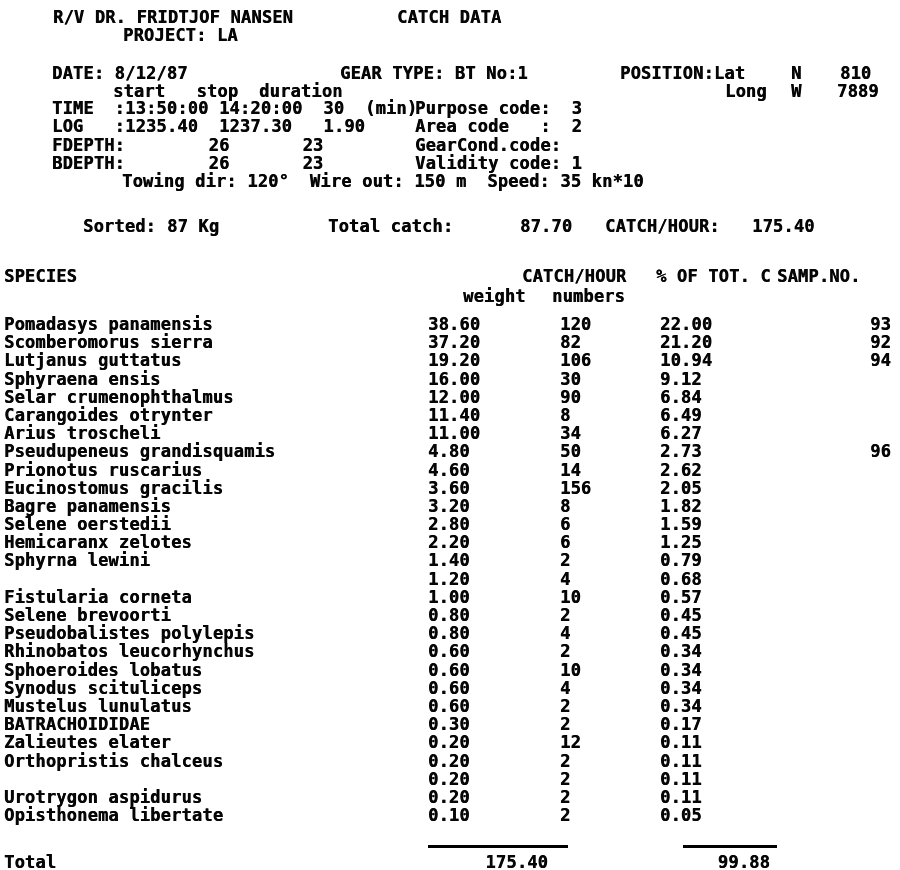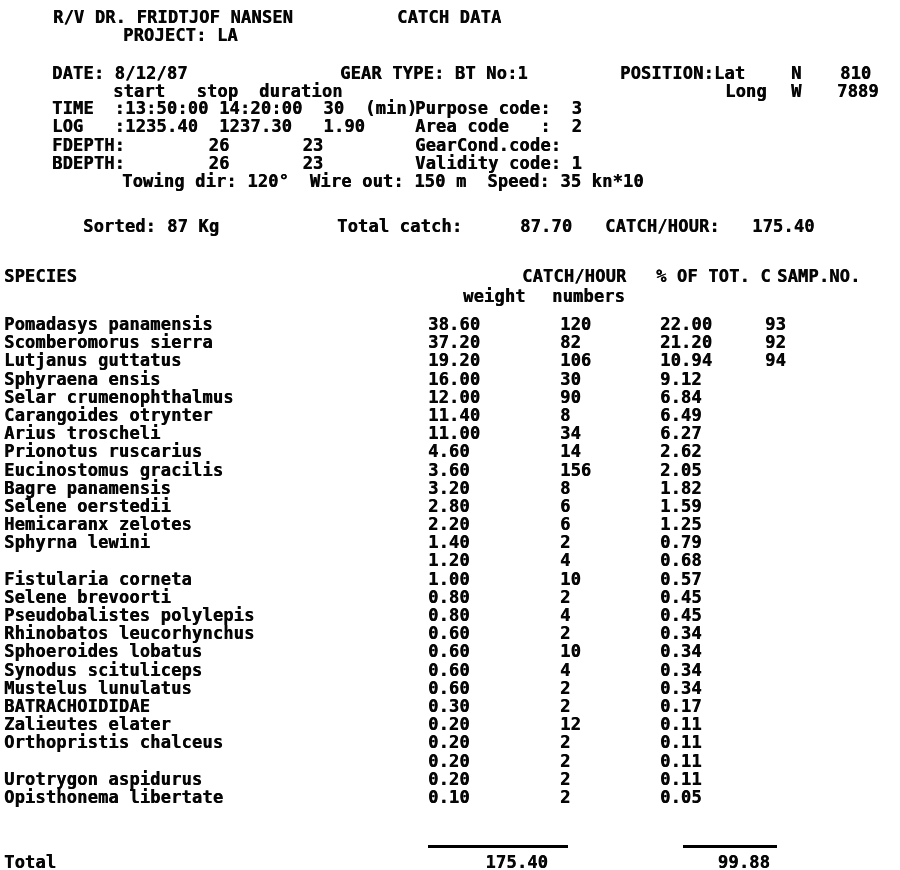--- a/index.html
+++ b/index.html
@@ -13,21 +13,21 @@
     text-shadow:0.45px 0.35px 0 #000;
   }
   .line{position:absolute;}
   .num-right{text-align:right;}
   .srow{position:relative;height:18.2px;}
   .cell{position:absolute;top:0;}
   .c-name{left:4px;}
   .c-w{left:428px;width:120px;}
   .c-n{left:560px;width:80px;text-align:left;}
   .c-p{left:660px;width:110px;text-align:left;}
-  .c-s{left:765px;width:90px;}
+  .c-s{left:801px;width:90px;text-align:right;}
   .rule{position:absolute;background:#000;height:3px;}
 </style>
 </head>
 <body>
 
 <div class="line" style="left:53px;top:8px">R/V DR. FRIDTJOF NANSEN</div>
 <div class="line" style="left:397px;top:8px">CATCH DATA</div>
 <div class="line" style="left:123px;top:26px">PROJECT: LA</div>
 
 <div class="line" style="left:52px;top:64px">DATE: 8/12/87</div>
@@ -50,21 +50,21 @@
 <div class="line" style="left:52px;top:136px">FDEPTH:        26       23</div>
 <div class="line" style="left:415px;top:136px">GearCond.code:</div>
 
 <div class="line" style="left:52px;top:154px">BDEPTH:        26       23</div>
 <div class="line" style="left:415px;top:154px">Validity code: 1</div>
 
 <div class="line" style="left:122px;top:172px">Towing dir: 120°  Wire out: 150 m  Speed: 35 kn*10</div>
 
 <div class="line" style="left:83px;top:217px">Sorted:</div>
 <div class="line" style="left:167px;top:217px">87 Kg</div>
-<div class="line" style="left:337px;top:217px">Total catch:</div>
+<div class="line" style="left:328px;top:217px">Total catch:</div>
 <div class="line" style="left:520px;top:217px">87.70</div>
 <div class="line" style="left:605px;top:217px">CATCH/HOUR:</div>
 <div class="line" style="left:752px;top:217px">175.40</div>
 
 <div class="line" style="left:4px;top:267px">SPECIES</div>
 <div class="line" style="left:522px;top:267px">CATCH/HOUR</div>
 <div class="line" style="left:656px;top:267px">% OF TOT. C</div>
 <div class="line" style="left:777px;top:267px">SAMP.NO.</div>
 <div class="line" style="left:463px;top:287px">weight</div>
 <div class="line" style="left:552px;top:287px">numbers</div>
@@ -113,20 +113,27 @@
       <span class="cell c-s"></span>
     </div>
     <div class="srow">
       <span class="cell c-name">Arius troscheli</span>
       <span class="cell c-w">11.00</span>
       <span class="cell c-n">34</span>
       <span class="cell c-p">6.27</span>
       <span class="cell c-s"></span>
     </div>
     <div class="srow">
+      <span class="cell c-name">Pseudupeneus grandisquamis</span>
+      <span class="cell c-w">4.80</span>
+      <span class="cell c-n">50</span>
+      <span class="cell c-p">2.73</span>
+      <span class="cell c-s">96</span>
+    </div>
+    <div class="srow">
       <span class="cell c-name">Prionotus ruscarius</span>
       <span class="cell c-w">4.60</span>
       <span class="cell c-n">14</span>
       <span class="cell c-p">2.62</span>
       <span class="cell c-s"></span>
     </div>
     <div class="srow">
       <span class="cell c-name">Eucinostomus gracilis</span>
       <span class="cell c-w">3.60</span>
       <span class="cell c-n">156</span>

